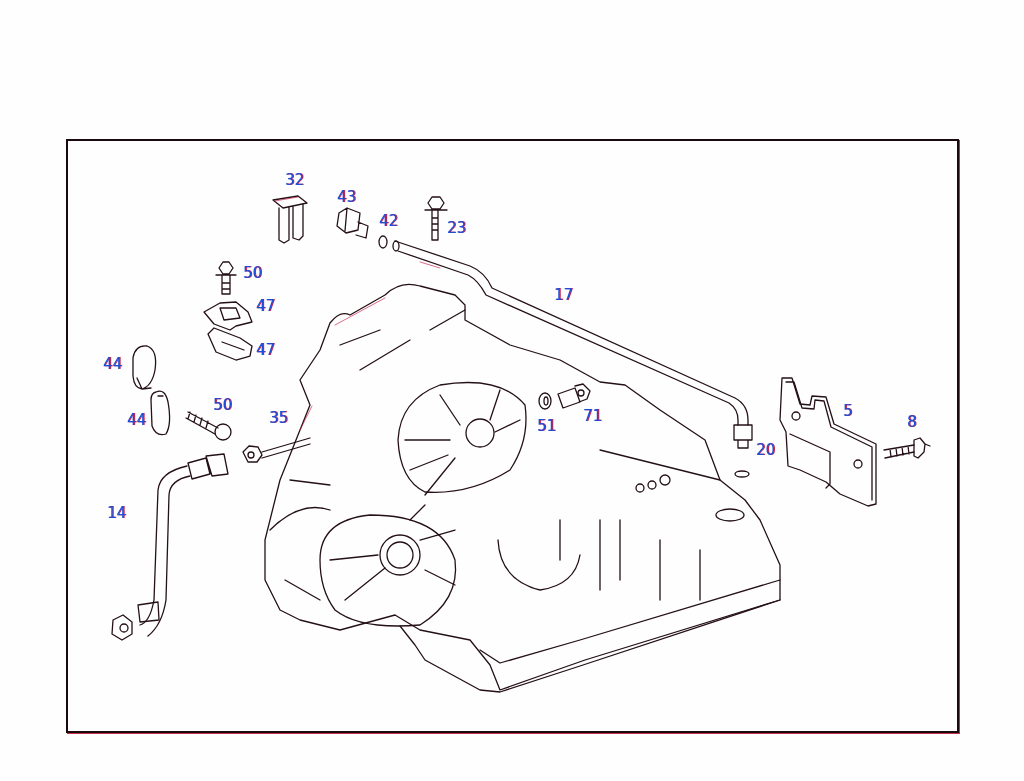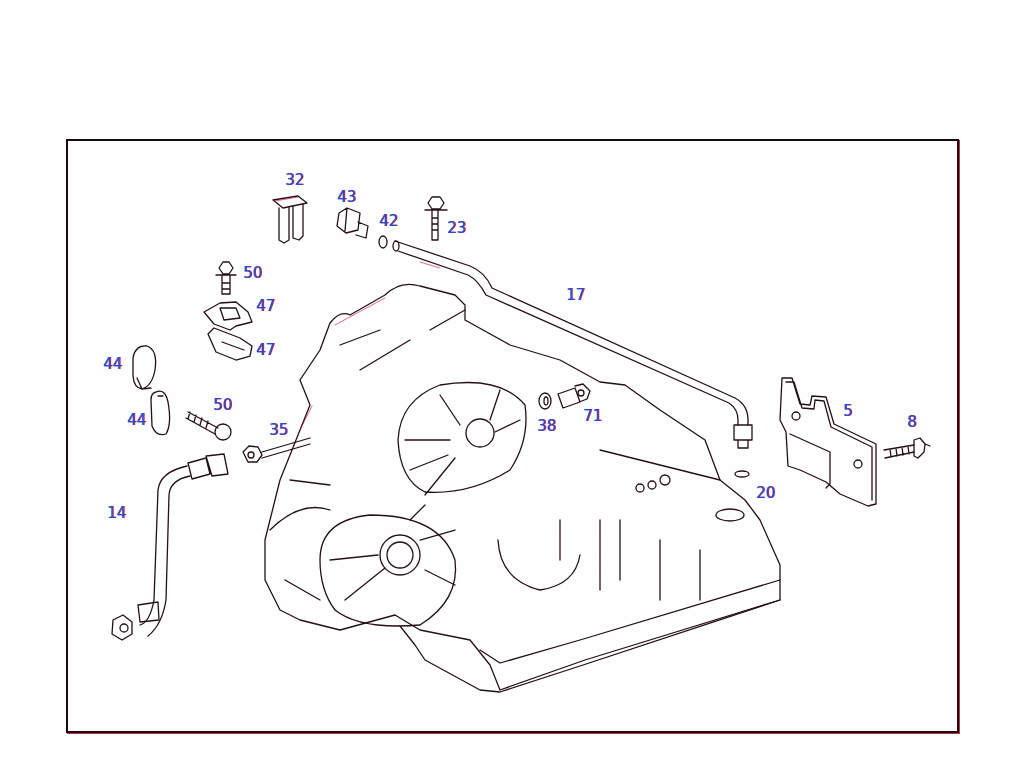--- a/index.html
+++ b/index.html
@@ -122,23 +122,23 @@
   </g>
 </svg>
 
 <span class="callout" style="left:285px;top:173px">32</span>
 <span class="callout" style="left:337px;top:190px">43</span>
 <span class="callout" style="left:379px;top:214px">42</span>
 <span class="callout" style="left:447px;top:221px">23</span>
 <span class="callout" style="left:243px;top:266px">50</span>
 <span class="callout" style="left:256px;top:299px">47</span>
 <span class="callout" style="left:256px;top:343px">47</span>
-<span class="callout" style="left:566px;top:288px">17</span>
+<span class="callout" style="left:554px;top:288px">17</span>
 <span class="callout" style="left:103px;top:357px">44</span>
 <span class="callout" style="left:127px;top:413px">44</span>
 <span class="callout" style="left:213px;top:398px">50</span>
-<span class="callout" style="left:269px;top:423px">35</span>
-<span class="callout" style="left:537px;top:419px">38</span>
+<span class="callout" style="left:269px;top:411px">35</span>
+<span class="callout" style="left:537px;top:419px">51</span>
 <span class="callout" style="left:583px;top:409px">71</span>
 <span class="callout" style="left:843px;top:404px">5</span>
 <span class="callout" style="left:907px;top:415px">8</span>
-<span class="callout" style="left:756px;top:486px">20</span>
+<span class="callout" style="left:756px;top:443px">20</span>
 <span class="callout" style="left:107px;top:506px">14</span>
 
 </body></html>

